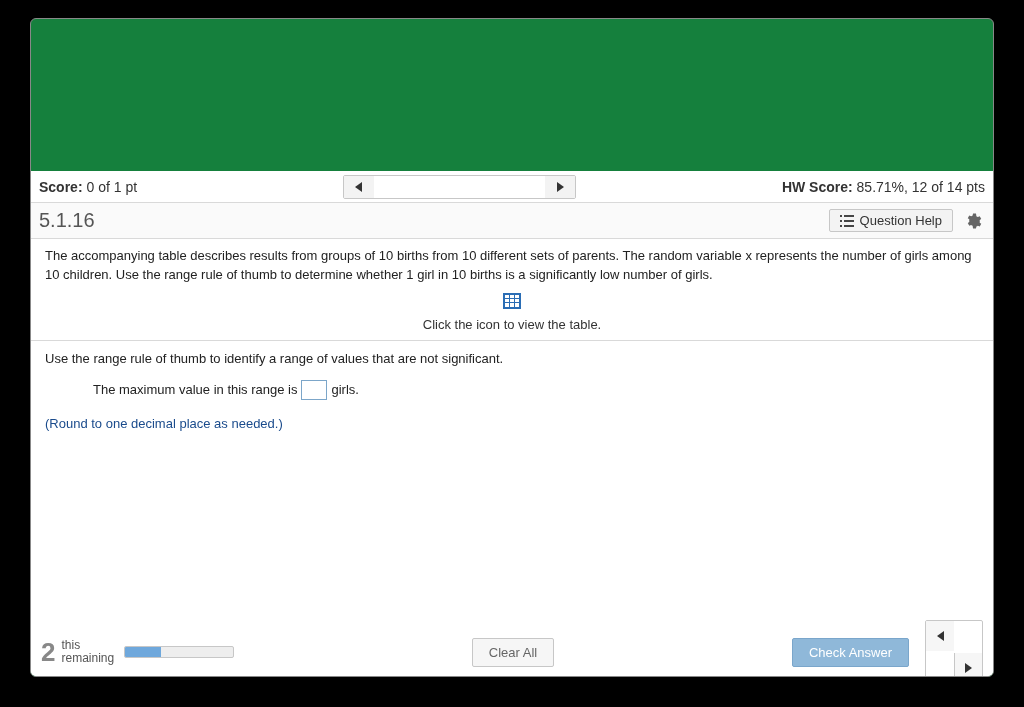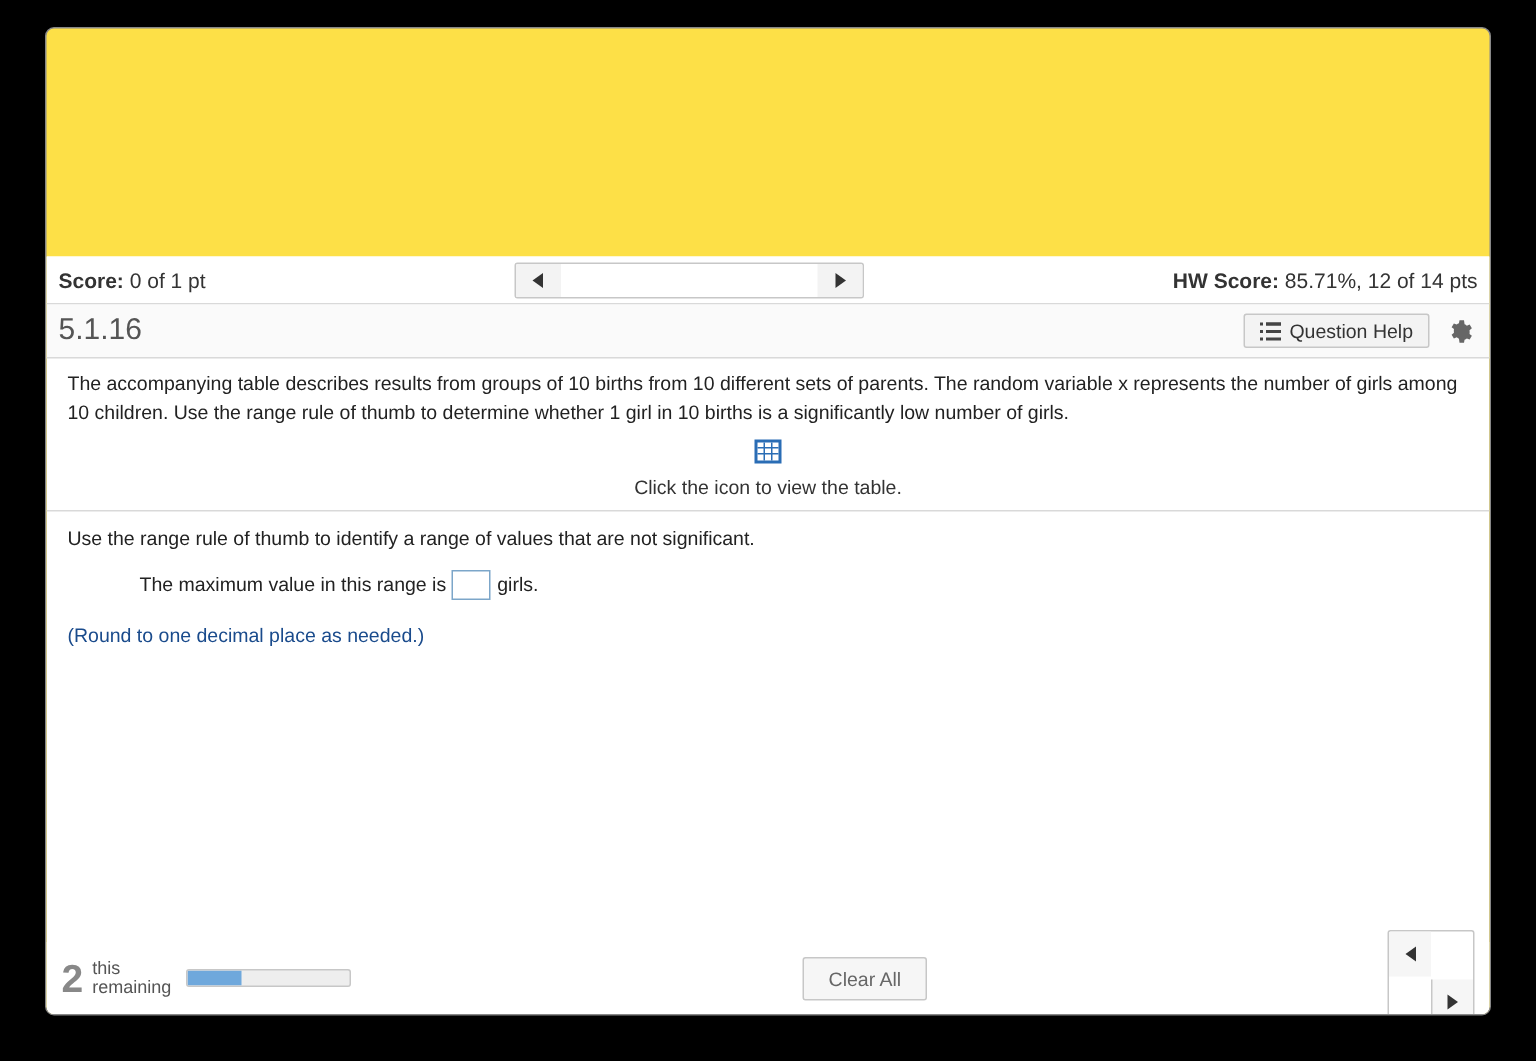--- a/index.html
+++ b/index.html
@@ -13,21 +13,21 @@
     height: 707px;
     overflow: hidden;
     position: relative;
   }
   .app-frame {
     position: absolute;
     top: 18px;
     left: 30px;
     right: 30px;
     bottom: 30px;
-    background: #fde047;
+    background: #15803d;
     border: 1px solid #888;
     border-radius: 6px;
     overflow: hidden;
   }
   .white-area {
     position: absolute;
     top: 152px;
     left: 0;
     right: 0;
     bottom: 0;
@@ -377,20 +377,21 @@
           <div>this</div>
           <div>remaining</div>
         </div>
       </div>
       <div class="progress">
         <div class="progress-fill" style="width:33%"></div>
       </div>
       <div class="footer-spacer"></div>
       <button class="btn">Clear All</button>
       <div class="footer-spacer"></div>
+      <button class="btn btn-primary">Check Answer</button>
       <div class="footer-nav">
         <div class="nav-btn">
             <span class="tri-left"></span>
           </div>
         <div class="nav-btn">
             <span class="tri-right"></span>
           </div>
       </div>
     </div>
 

